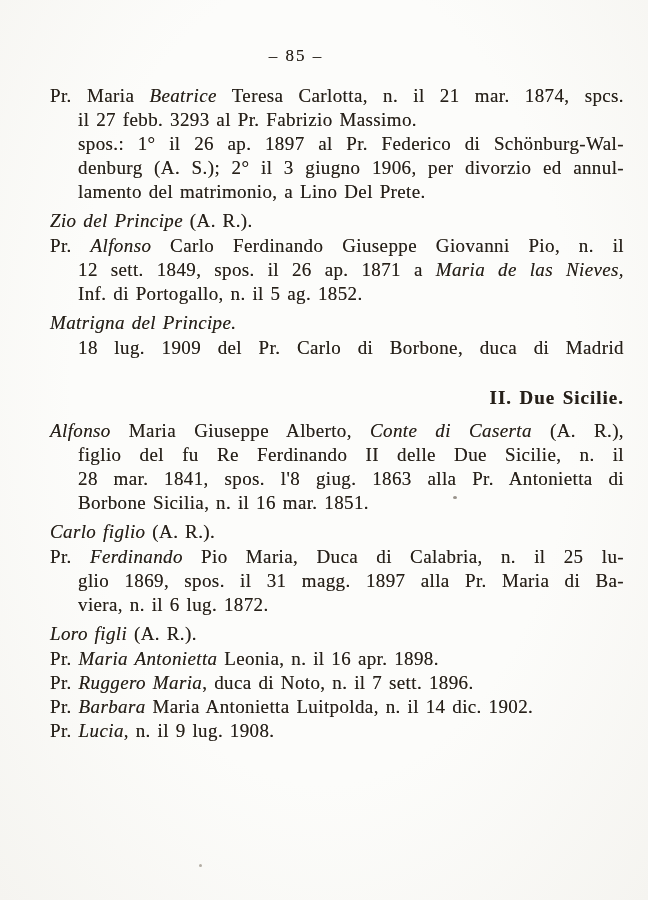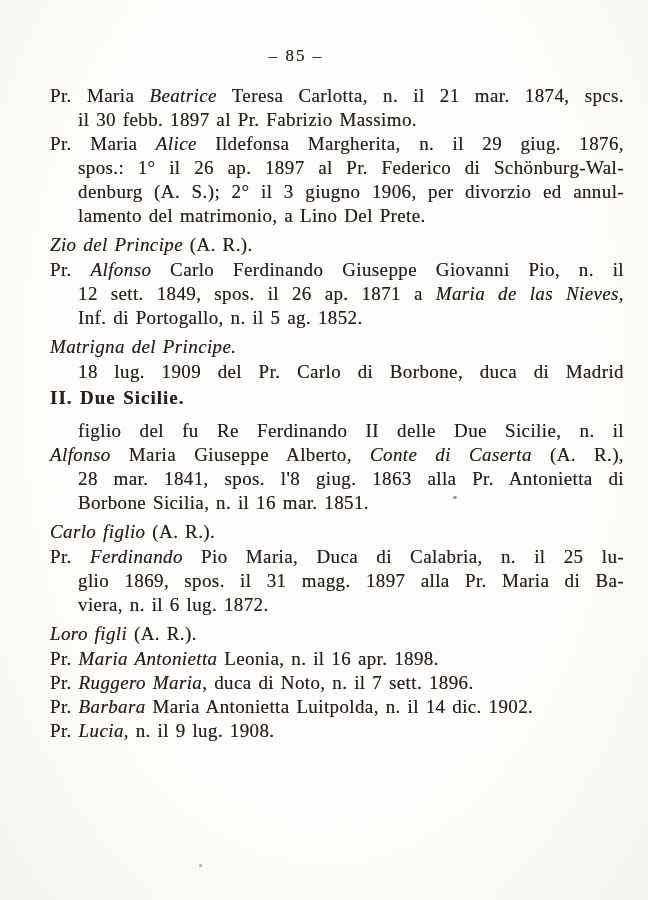--- a/index.html
+++ b/index.html
@@ -47,22 +47,22 @@
     text-align: justify;
     text-align-last: justify;
   }
   
   .entry .line.cont { padding-left: 28px; }
   p.heading {
     margin: 5px 0 1px 0;
     text-align: left;
   }
   p.heading_bold {
-    margin: 2px 0 9px 0;
-    text-align: left;
+    margin: 26px 0 9px 0;
+    text-align: right;
     font-weight: bold;
     letter-spacing: 1px;
     font-family: Liberation Serif, serif;
   }
   i { font-style: italic; }
   
   .speck {
     position: absolute;
     background: #98928a;
     border-radius: 50%;
@@ -71,24 +71,23 @@
   .speck.s2 { left: 199px; top: 820px; width: 3px; height: 3px; background: #b3ada4; }
 </style>
 </head>
 <body>
 
 <div class="page">
   <div class="pagenum">– 85 –</div>
   <div class="content" id="doc-blocks">
       <p class="block entry">
         <span class="line just"><span>Pr. Maria </span><i>Beatrice</i><span> Teresa Carlotta, n. il 21 mar. 1874, spcs.</span></span>
-        <span class="line cont"><span>il 30 febb. 1897 al Pr. Fabrizio Massimo.</span></span>
+        <span class="line cont"><span>il 27 febb. 3293 al Pr. Fabrizio Massimo.</span></span>
       </p>
       <p class="block entry">
-        <span class="line just"><span>Pr. Maria </span><i>Alice</i><span> Ildefonsa Margherita, n. il 29 giug. 1876,</span></span>
         <span class="line cont just"><span>spos.: 1° il 26 ap. 1897 al Pr. Federico di Schönburg-Wal-</span></span>
         <span class="line cont just"><span>denburg (A. S.); 2° il 3 giugno 1906, per divorzio ed annul-</span></span>
         <span class="line cont"><span>lamento del matrimonio, a Lino Del Prete.</span></span>
       </p>
       <p class="block heading">
         <span class="line"><i>Zio del Principe</i><span> (A. R.).</span></span>
       </p>
       <p class="block entry">
         <span class="line just"><span>Pr. </span><i>Alfonso</i><span> Carlo Ferdinando Giuseppe Giovanni Pio, n. il</span></span>
         <span class="line cont just"><span>12 sett. 1849, spos. il 26 ap. 1871 a </span><i>Maria de las Nieves,</i></span>
@@ -97,22 +96,22 @@
       <p class="block heading">
         <span class="line"><i>Matrigna del Principe.</i></span>
       </p>
       <p class="block entry">
         <span class="line cont just"><span>18 lug. 1909 del Pr. Carlo di Borbone, duca di Madrid</span></span>
       </p>
       <p class="block heading_bold">
         <span class="line"><span>II. Due Sicilie.</span></span>
       </p>
       <p class="block entry">
+        <span class="line just"><i>Alfonso</i><span> Maria Giuseppe Alberto, </span><i>Conte di Caserta</i><span> (A. R.),</span></span>
         <span class="line cont just"><span>figlio del fu Re Ferdinando II delle Due Sicilie, n. il</span></span>
-        <span class="line just"><i>Alfonso</i><span> Maria Giuseppe Alberto, </span><i>Conte di Caserta</i><span> (A. R.),</span></span>
         <span class="line cont just"><span>28 mar. 1841, spos. l'8 giug. 1863 alla Pr. Antonietta di</span></span>
         <span class="line cont"><span>Borbone Sicilia, n. il 16 mar. 1851.</span></span>
       </p>
       <p class="block heading">
         <span class="line"><i>Carlo figlio</i><span> (A. R.).</span></span>
       </p>
       <p class="block entry">
         <span class="line just"><span>Pr. </span><i>Ferdinando</i><span> Pio Maria, Duca di Calabria, n. il 25 lu-</span></span>
         <span class="line cont just"><span>glio 1869, spos. il 31 magg. 1897 alla Pr. Maria di Ba-</span></span>
         <span class="line cont"><span>viera, n. il 6 lug. 1872.</span></span>

